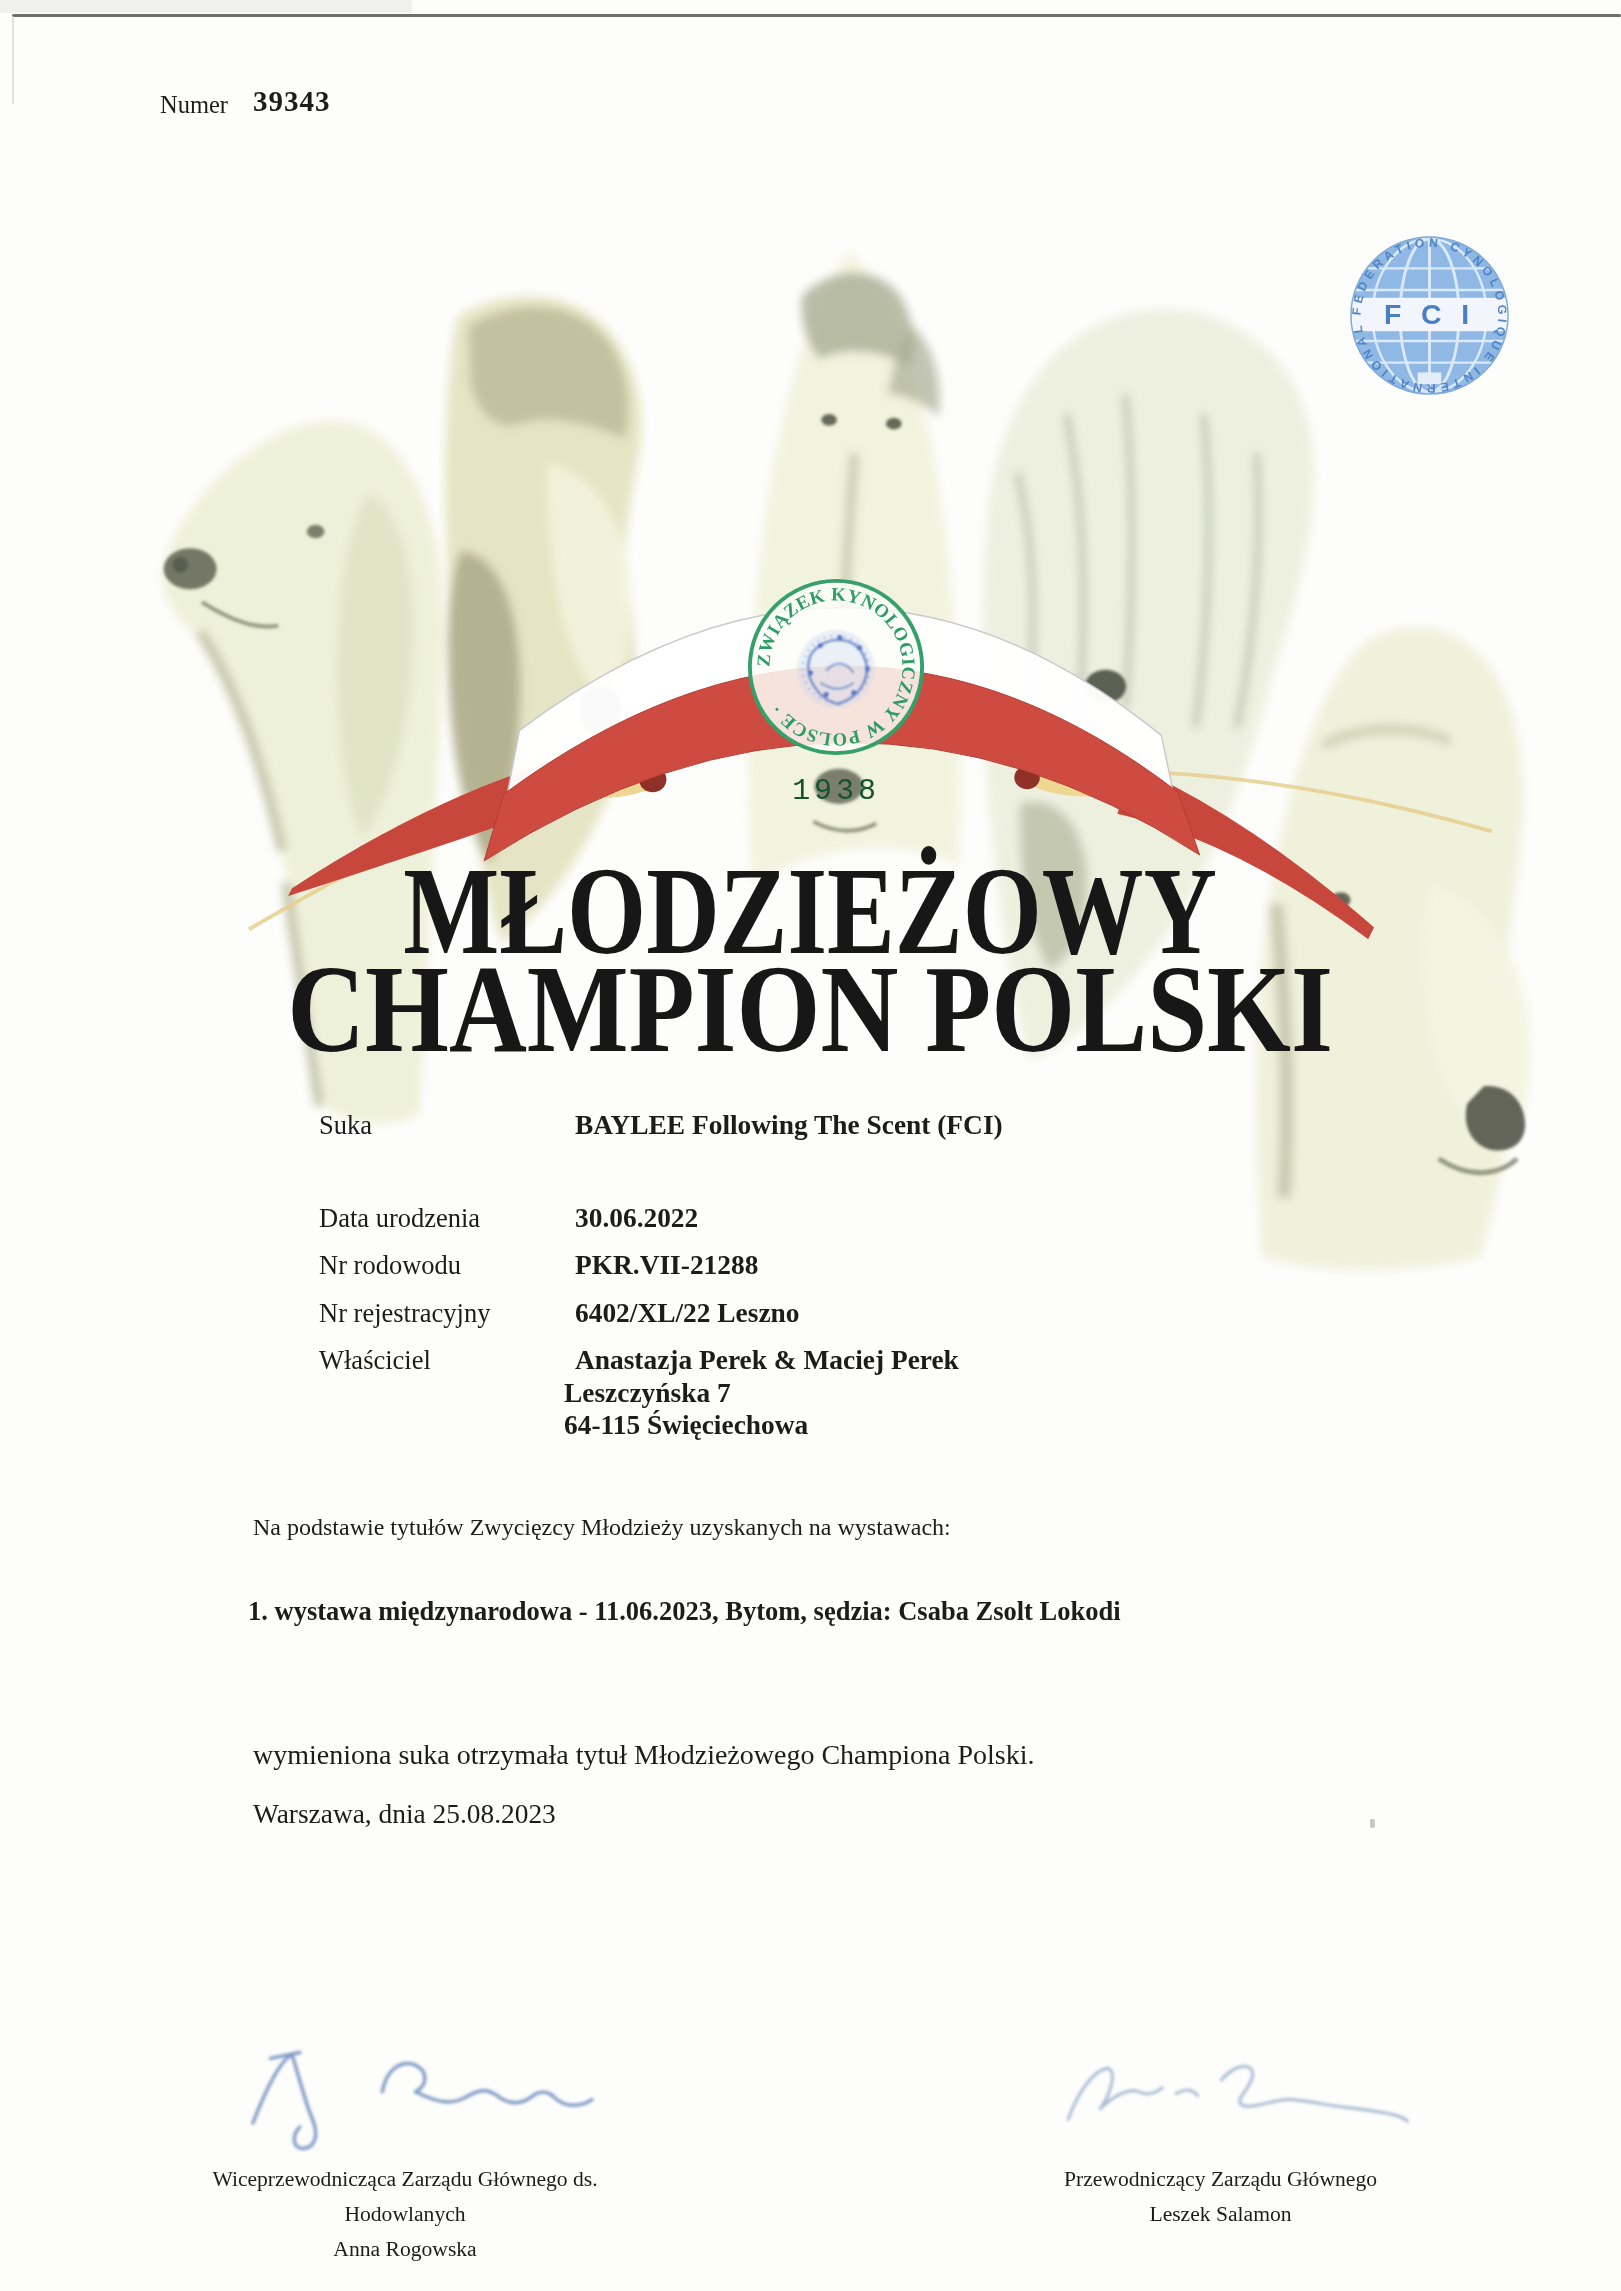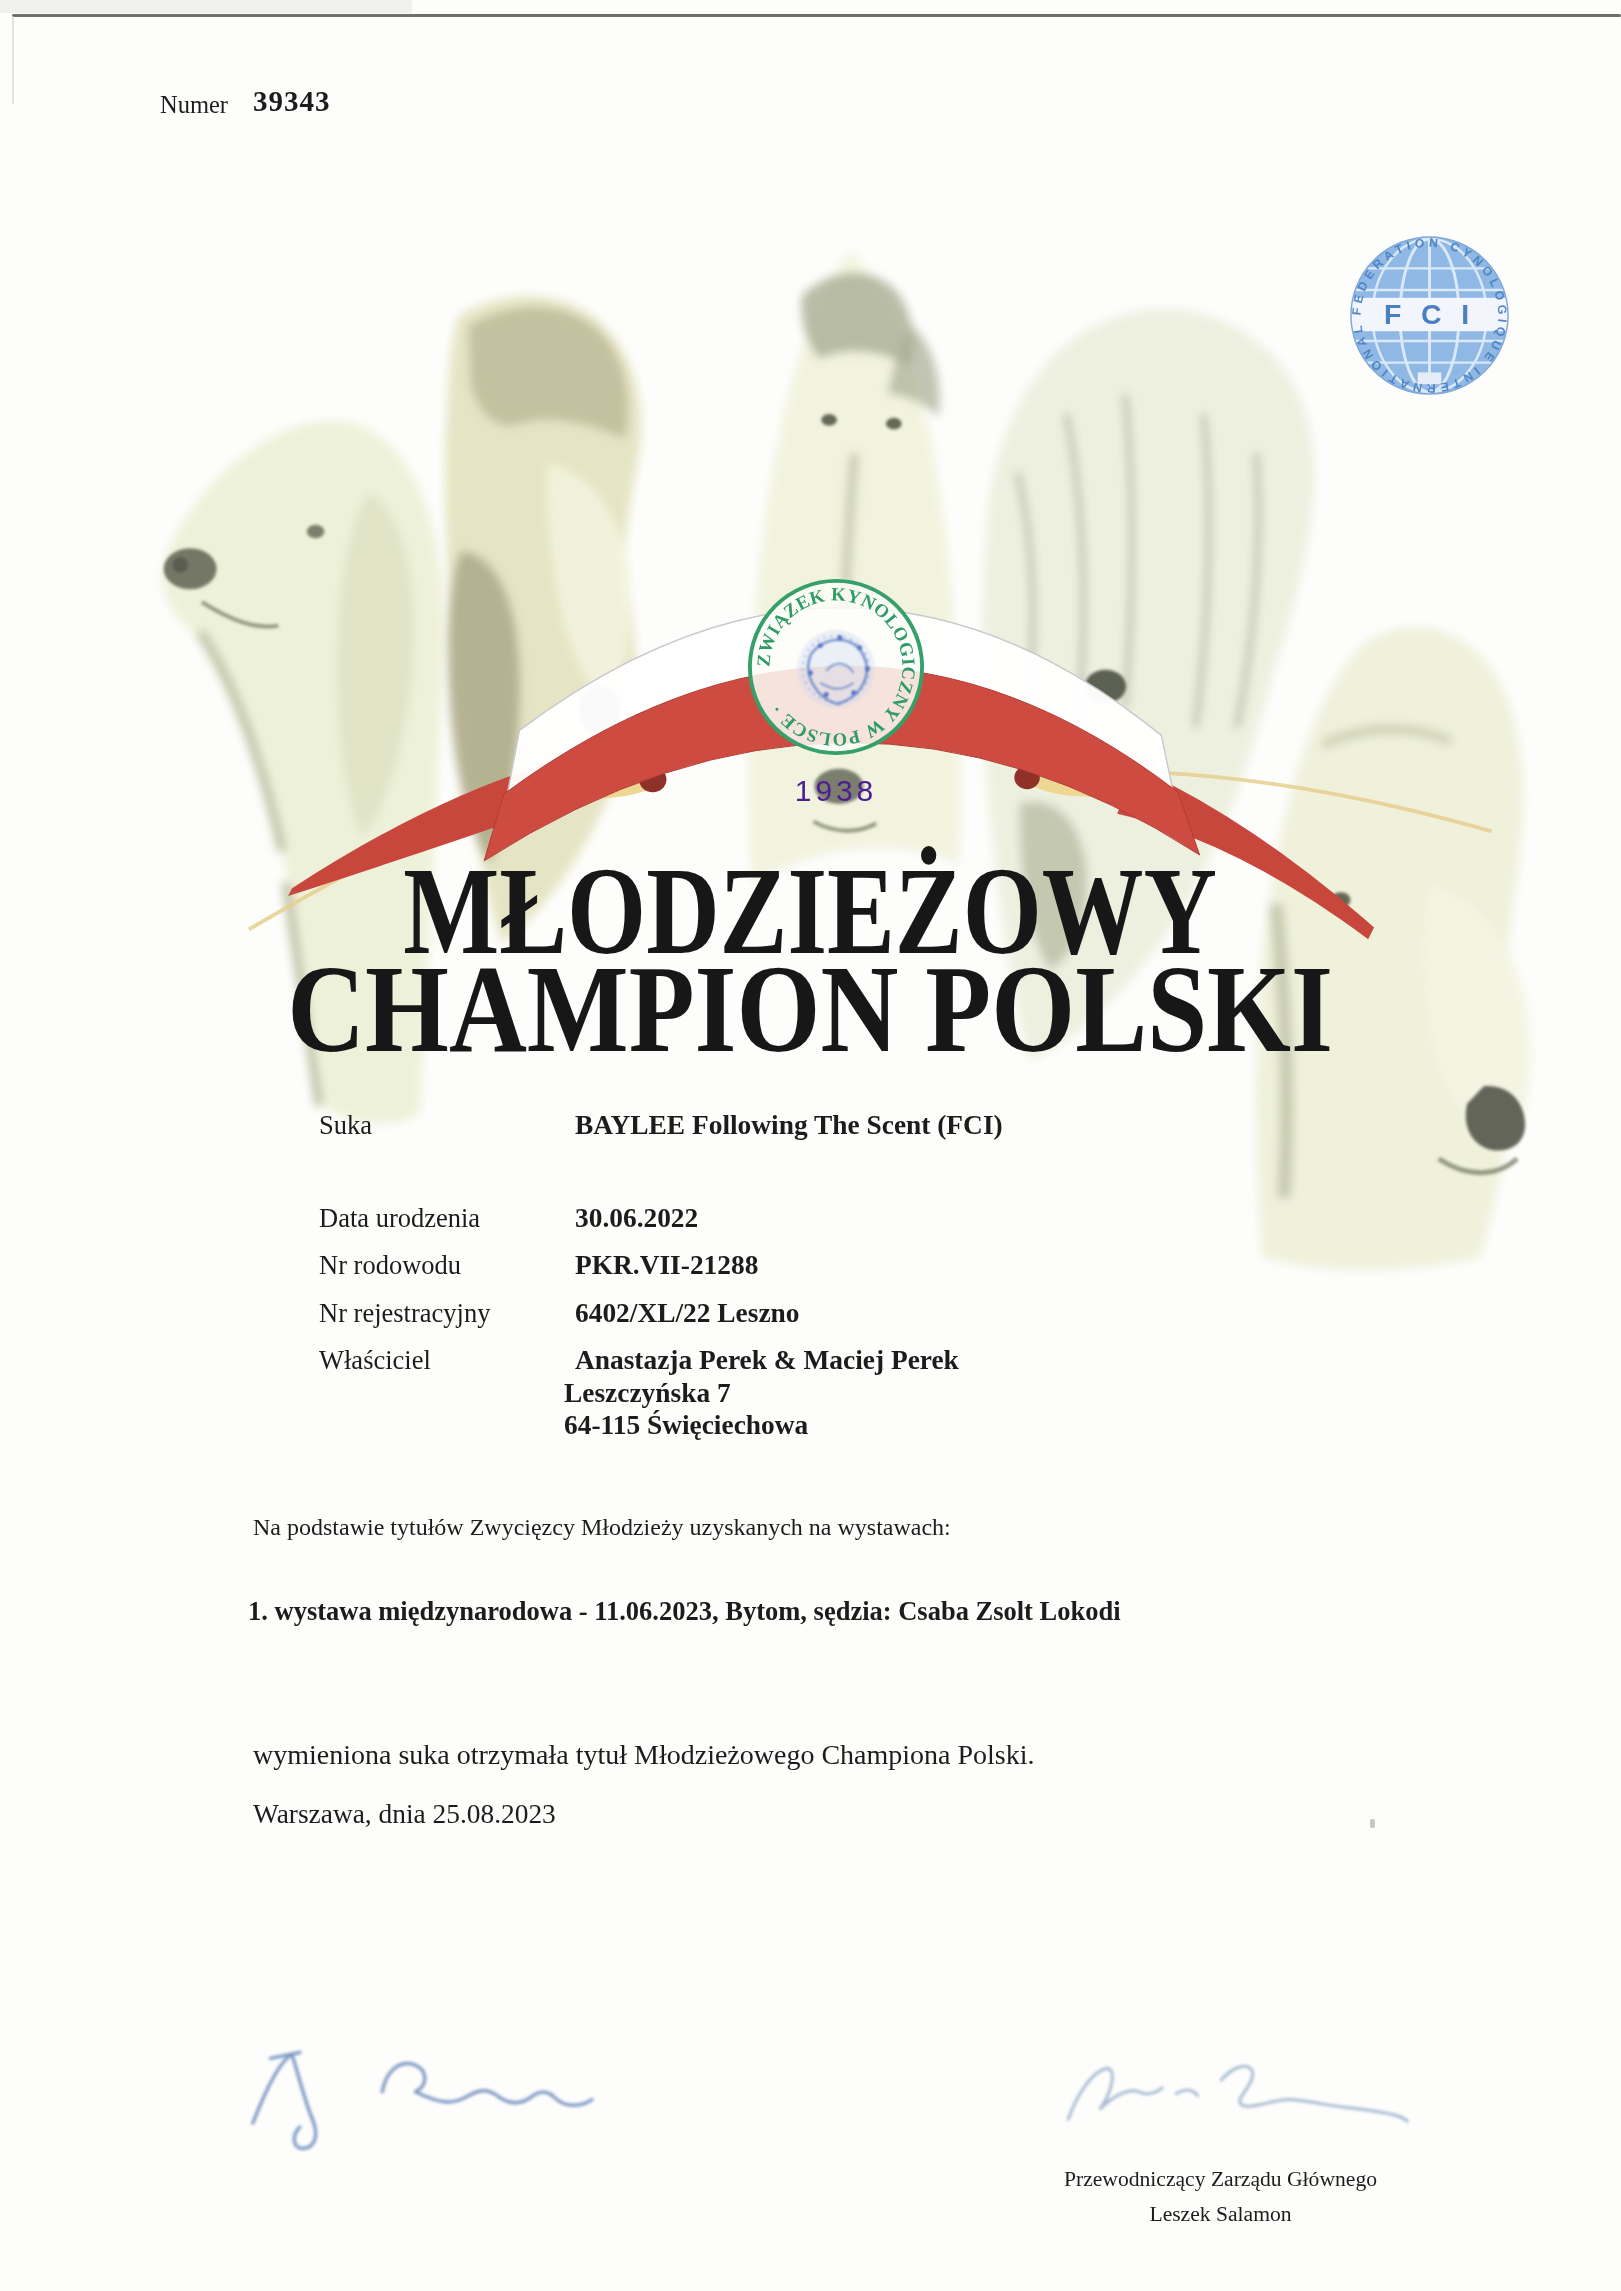--- a/index.html
+++ b/index.html
@@ -30,21 +30,21 @@
   .detail-row .val{font-weight:bold;font-size:27.4px;margin-left:11px;}
   .owner-extra{position:absolute;left:564px;font-size:27.4px;font-weight:bold;line-height:32px;white-space:nowrap;}
   
   .intro{position:absolute;left:253px;top:1514px;font-size:24px;}
   .shows{position:absolute;left:248px;top:1594px;font-size:26.5px;font-weight:bold;line-height:35px;white-space:nowrap;}
   .conclusion{position:absolute;left:253px;top:1739px;font-size:28px;}
   .place-date{position:absolute;left:253px;top:1799px;font-size:27.4px;}
   
   .zkwp{left:746px;top:577px;}
   .zkwp-year{position:absolute;left:746px;top:776px;width:180px;text-align:center;
-    font-family:Liberation Sans, sans-serif;font-size:30px;color:#4c1d95;letter-spacing:3.9px;line-height:1;}
+    font-family:Liberation Mono, monospace;font-size:30px;color:#14532d;letter-spacing:3.9px;line-height:1;}
   .fci{left:1349px;top:235px;}
   
   .footer-block{position:absolute;text-align:center;font-size:21.6px;line-height:35px;}
   .footer-left{left:160px;top:2162px;width:490px;}
   .footer-right{left:995px;top:2162px;width:451px;font-family:Liberation Serif, serif;}
 </style>
 </head>
 <body>
 
 <div class="page">
@@ -215,19 +215,23 @@
   <div class="owner-extra" style="top:1377px">Leszczyńska 7</div>
   <div class="owner-extra" style="top:1409px">64-115 Święciechowa</div>
 
   <div class="intro">Na podstawie tytułów Zwycięzcy Młodzieży uzyskanych na wystawach:</div>
   <div class="shows">
     <div>1. wystawa międzynarodowa - 11.06.2023, Bytom, sędzia: Csaba Zsolt Lokodi</div>
   </div>
   <div class="conclusion">wymieniona suka otrzymała tytuł Młodzieżowego Championa Polski.</div>
   <div class="place-date">Warszawa, dnia 25.08.2023</div>
 
+  <div class="footer-block footer-left">
+    <div>Wiceprzewodnicząca Zarządu Głównego ds. Hodowlanych</div>
+    <div>Anna Rogowska</div>
+  </div>
   <div class="footer-block footer-right">
     <div>Przewodniczący Zarządu Głównego</div>
     <div>Leszek Salamon</div>
   </div>
 
 </div>
 
 
 </body></html>

